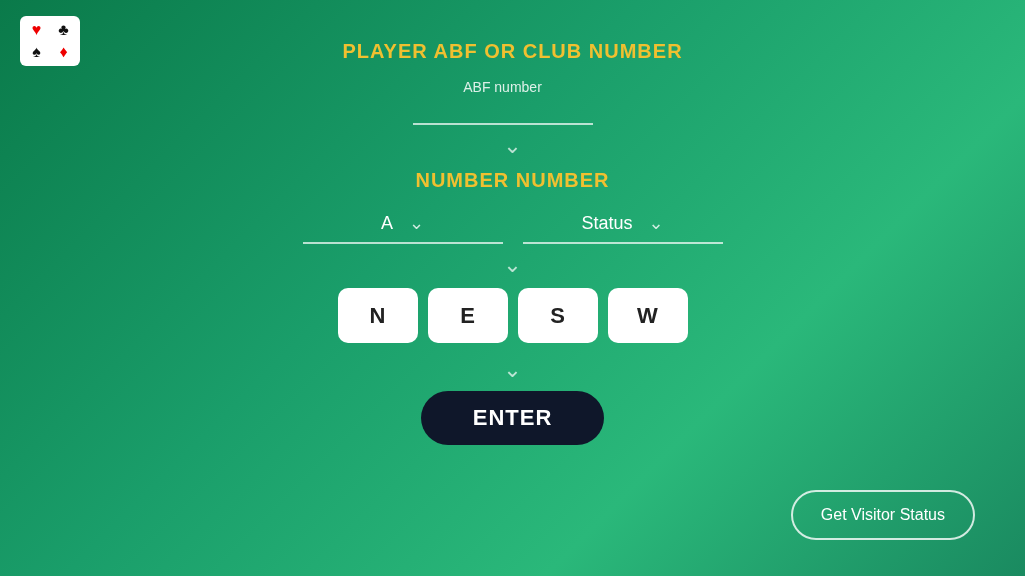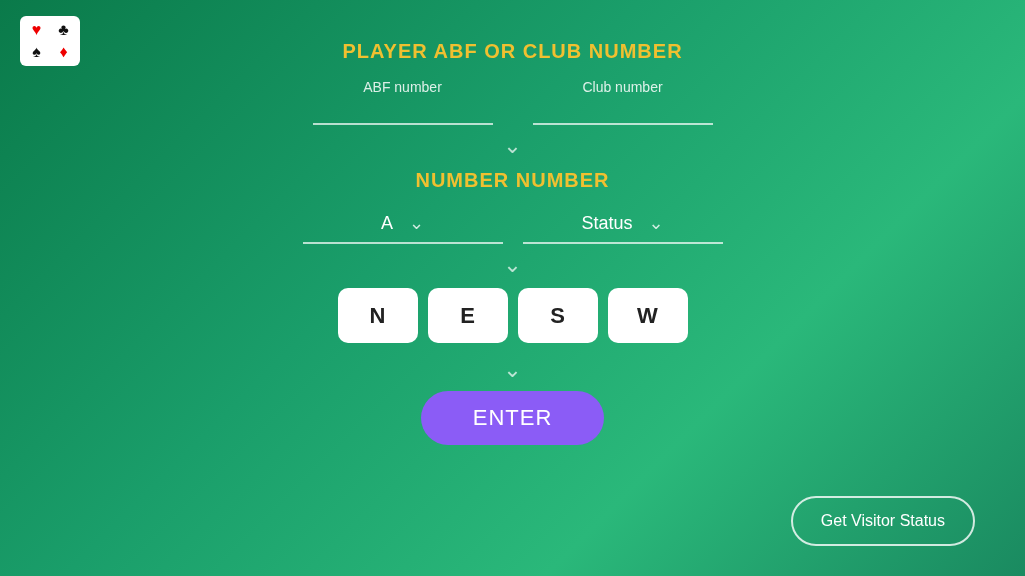--- a/index.html
+++ b/index.html
@@ -180,37 +180,37 @@
       font-weight: bold;
       color: #222;
       cursor: pointer;
       display: flex;
       align-items: center;
       justify-content: center;
     }
 
     
     .enter-btn {
-      background: #8b5cf6;
+      background: #0f172a;
       border: none;
       border-radius: 50px;
       color: white;
       font-size: 22px;
-      font-weight: normal;
+      font-weight: bold;
       padding: 14px 52px;
       cursor: pointer;
       letter-spacing: 1px;
       margin-top: 4px;
       text-align: right;
     }
 
     
     .visitor-btn {
       position: absolute;
-      bottom: 30px;
+      bottom: 36px;
       right: 50px;
       background: transparent;
       border: 2px solid rgba(255,255,255,0.8);
       border-radius: 50px;
       color: white;
       font-size: 16px;
       padding: 14px 28px;
       cursor: pointer;
     }
   </style>
@@ -227,24 +227,20 @@
 <div class="main">
 
   <div class="section-title">PLAYER ABF OR CLUB NUMBER</div>
 
   <div class="player-row">
     <div class="input-group">
       <label class="input-label">ABF number</label>
       <input class="input-field" type="text" placeholder="" style="">
     </div>
     <div class="divider-arrow"></div>
-    <div class="input-group">
-      <label class="input-label">Club number</label>
-      <input class="input-field" type="text" placeholder="" style="">
-    </div>
   </div>
 
   <div class="arrow-down">⌄</div>
 
   <div class="table-section">
     <div class="section-title">NUMBER NUMBER</div>
 
     <div class="table-row">
       <div class="dropdown-group">
         <button class="dropdown-btn">

